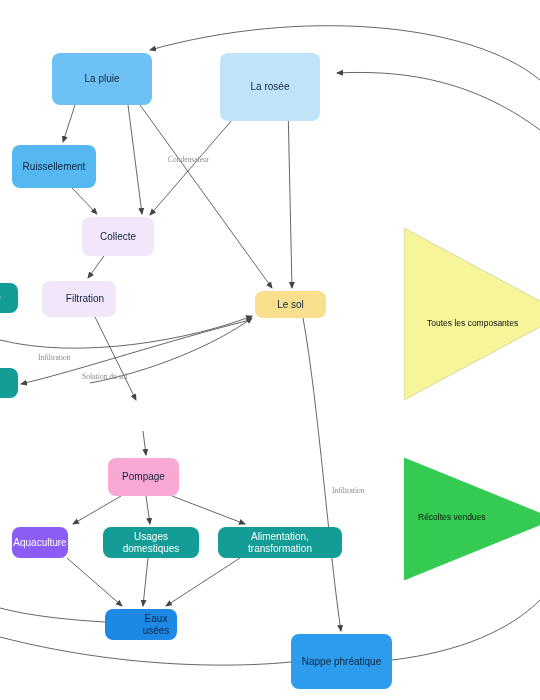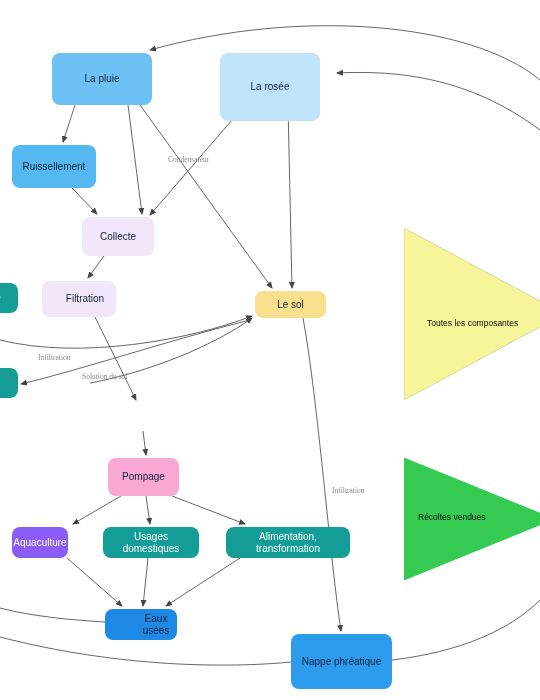--- a/index.html
+++ b/index.html
@@ -80,21 +80,21 @@
   <div class="node" style="left: -22px; top: 368px; width: 40px; height: 30px; background: rgb(20, 156, 150); color: rgb(255, 255, 255);"></div>
   <div class="node" style="left: 52px; top: 53px; width: 100px; height: 52px; background: rgb(110, 193, 245); color: rgb(16, 36, 61);">La pluie</div>
   <div class="node" style="left: 220px; top: 53px; width: 100px; height: 68px; background: rgb(191, 227, 249); color: rgb(16, 36, 61);">La rosée</div>
   <div class="node" style="left: 12px; top: 145px; width: 84px; height: 43px; background: rgb(85, 184, 240); color: rgb(16, 36, 61);">Ruissellement</div>
   <div class="node" style="left: 82px; top: 217px; width: 72px; height: 39px; background: rgb(242, 230, 250); color: rgb(16, 36, 61);">Collecte</div>
   <div class="node" style="left: 42px; top: 281px; width: 74px; height: 36px; background: rgb(242, 230, 250); color: rgb(16, 36, 61); padding-left: 16px;">Filtration</div>
   <div class="node" style="left: 255px; top: 291px; width: 71px; height: 27px; background: rgb(249, 224, 142); color: rgb(16, 36, 61);">Le sol</div>
   <div class="node" style="left: 108px; top: 458px; width: 71px; height: 38px; background: #f9a8d4; color: rgb(16, 36, 61);">Pompage</div>
   <div class="node" style="left: 12px; top: 527px; width: 56px; height: 31px; background: #8b5cf6; color: rgb(255, 255, 255);">Aquaculture</div>
   <div class="node" style="left: 103px; top: 527px; width: 96px; height: 31px; background: rgb(20, 156, 150); color: rgb(255, 255, 255);">Usages domestiques</div>
-  <div class="node" style="left: 218px; top: 527px; width: 124px; height: 31px; background: rgb(20, 156, 150); color: rgb(255, 255, 255); margin-left: 8px;">Alimentation, transformation</div>
+  <div class="node" style="left: 218px; top: 527px; width: 124px; height: 31px; background: rgb(20, 156, 150); color: rgb(255, 255, 255);">Alimentation, transformation</div>
   <div class="node" style="left: 105px; top: 609px; width: 72px; height: 31px; background: rgb(30, 136, 229); color: rgb(16, 36, 61); padding-left: 34px;">Eaux usées</div>
   <div class="node" style="left: 291px; top: 634px; width: 101px; height: 55px; background: rgb(45, 156, 237); color: rgb(16, 36, 61);">Nappe phréatique</div>
 
   <div class="tri" style="left: 404px; top: 228px; width: 160px; height: 172px;">
       <svg width="160" height="172" viewBox="0 0 160 172" style="position: absolute; left: 0px; top: 0px;">
         <path d="M0,0 L160,86 L0,172 Z" fill="#F6F59A" stroke="#d8d8a0" stroke-width="1"></path>
       </svg>
     <span style="left: 3px; top: 90px; margin-left: 20px;">Toutes les composantes</span>
   </div>
   <div class="tri" style="left: 404px; top: 458px; width: 150px; height: 122px;">

